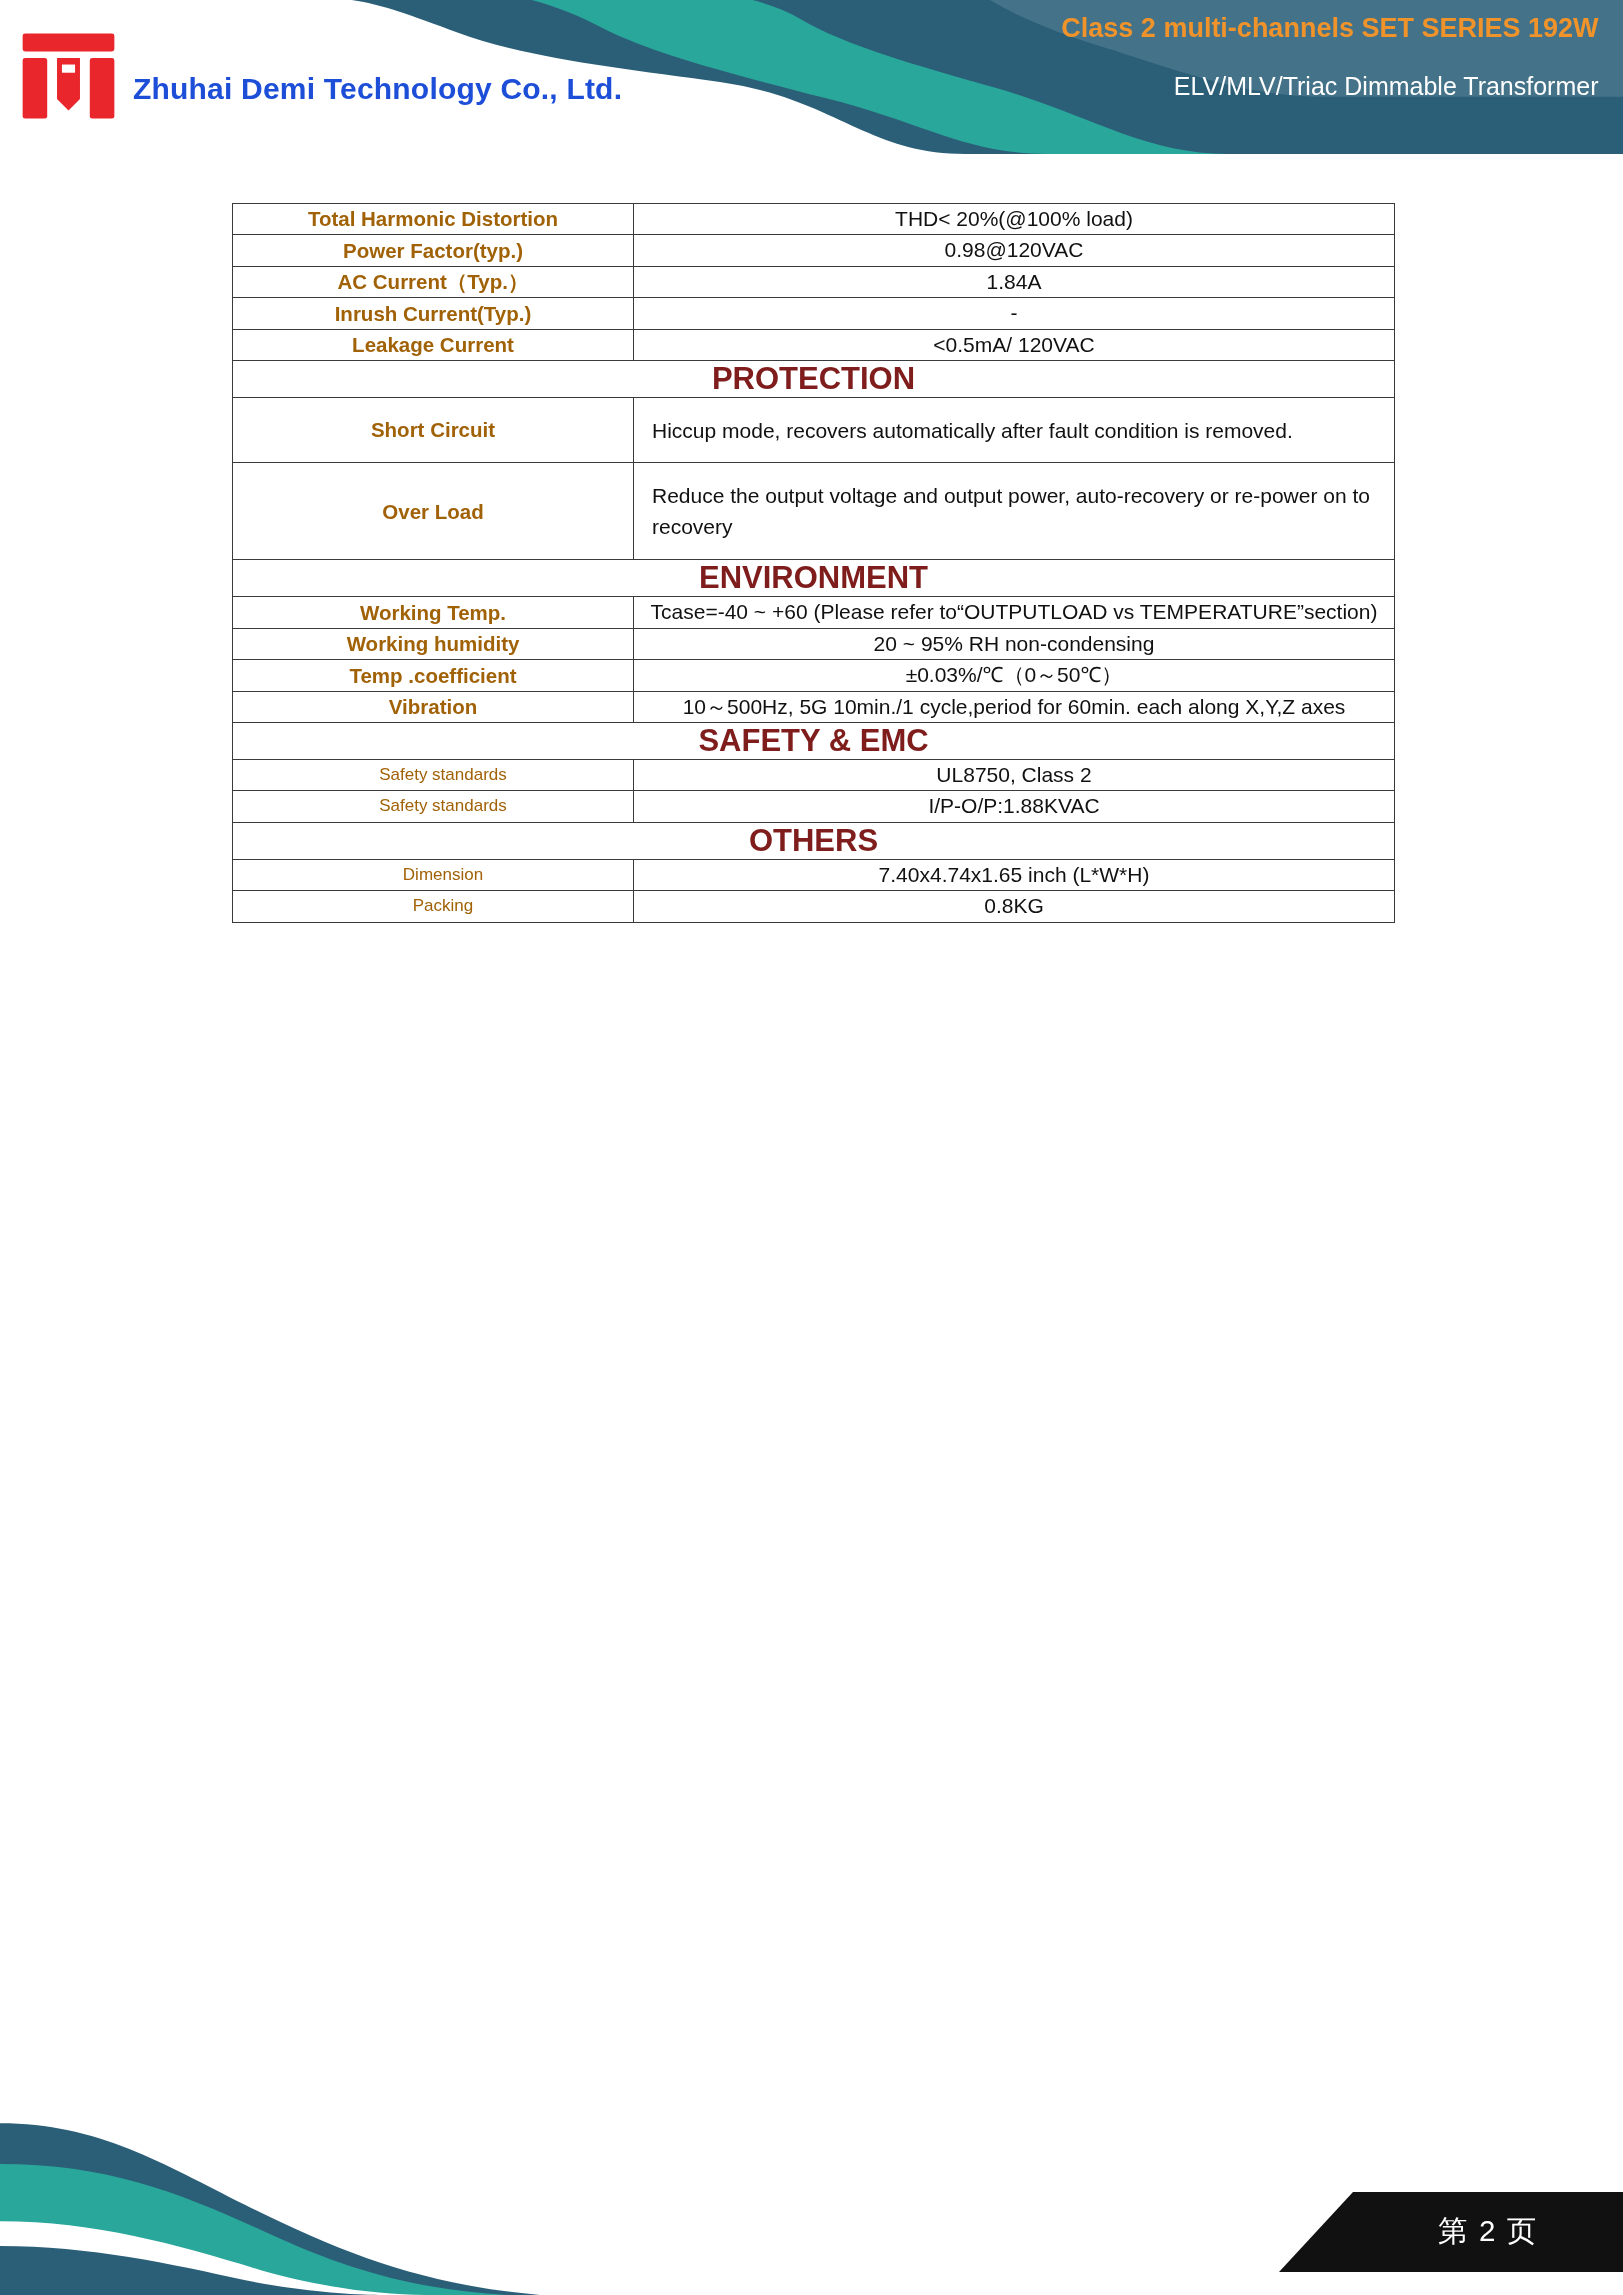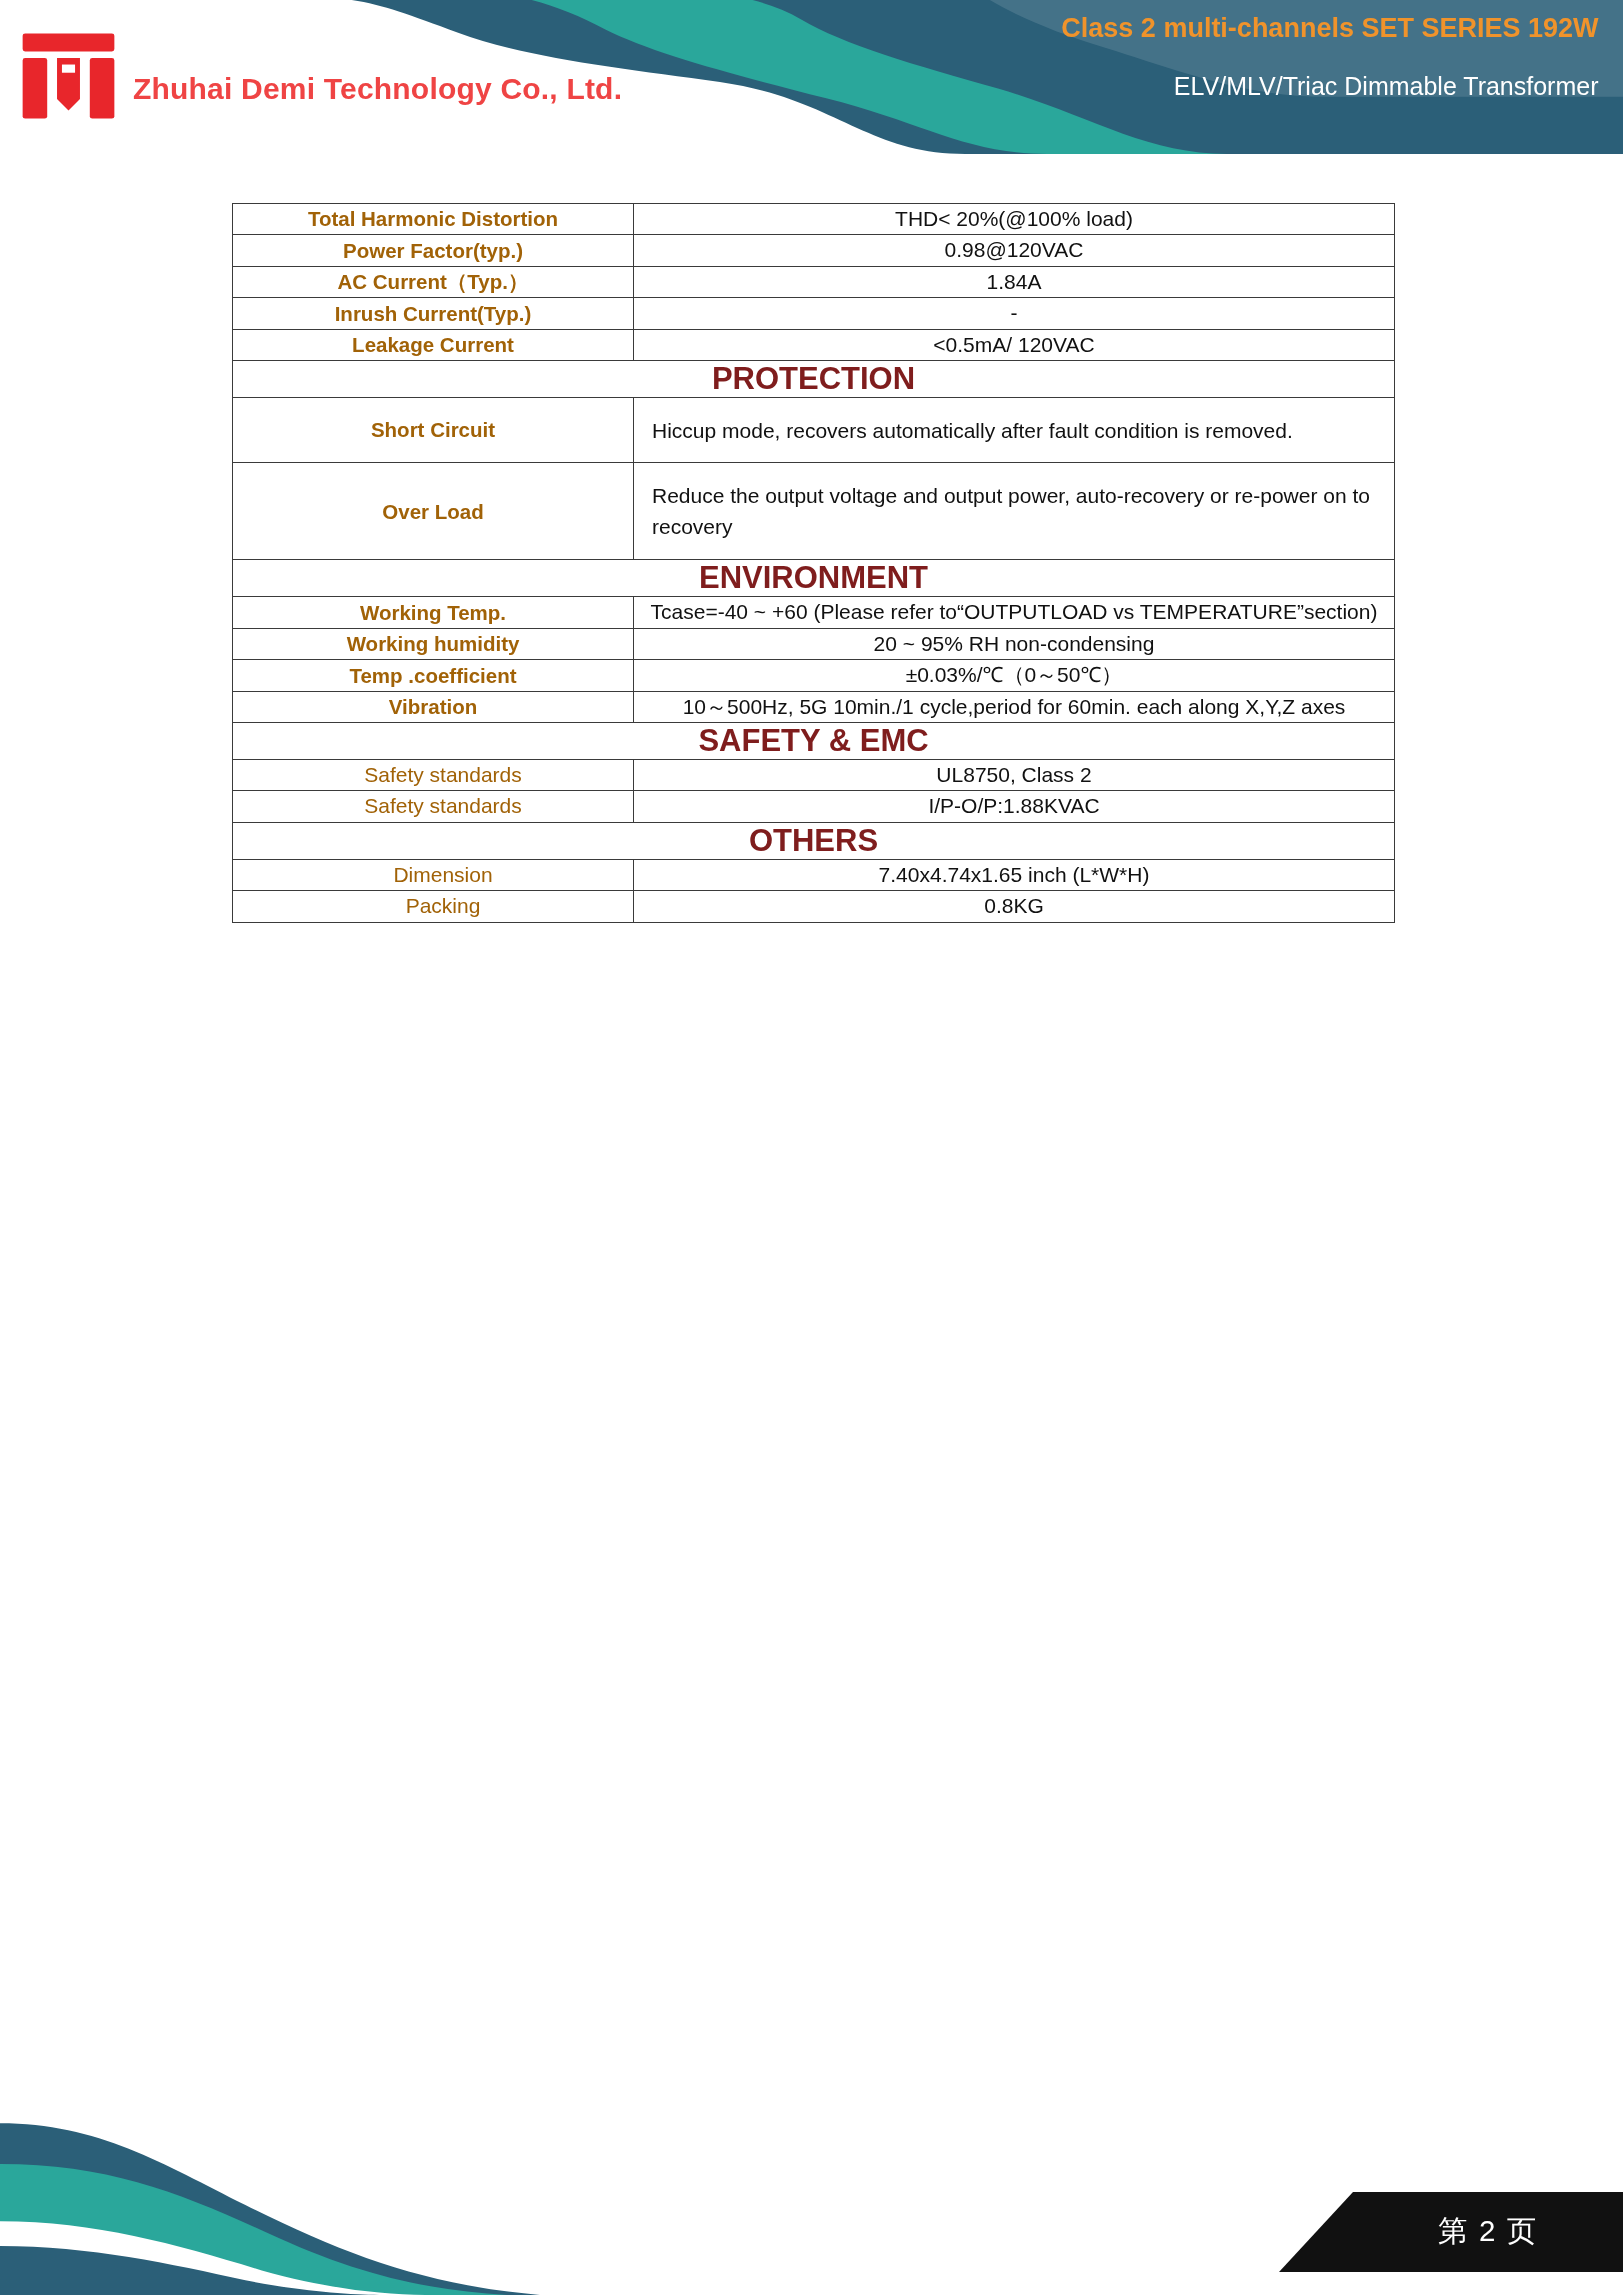--- a/index.html
+++ b/index.html
@@ -33,21 +33,21 @@
     top: 29.5px;
     width: 95px;
     height: 92px;
   }
   .company-name {
     position: absolute;
     left: 133px;
     top: 72px;
     font-size: 30px;
     font-weight: bold;
-    color: #ef4444;
+    color: #1d4ed8;
     letter-spacing: 0.2px;
     white-space: nowrap;
   }
   .header-title {
     position: absolute;
     right: 24.5px;
     top: 13px;
     font-size: 27px;
     font-weight: bold;
     color: #f0932b;
@@ -84,21 +84,21 @@
   .cell-label {
     text-align: center;
     font-size: 20.5px;
     font-weight: bold;
     color: #a16207;
     padding: 21px 11.5px;
     line-height: 1.35;
   }
   .cell-label.normal {
     font-weight: normal;
-    font-size: 21px;
+    font-size: 17px;
     padding-left: 20px;
   }
   .cell-value {
     text-align: center;
     font-size: 21px;
     color: #111;
     padding: 21px 18px;
     line-height: 1.45;
   }
   .cell-value.justify {

